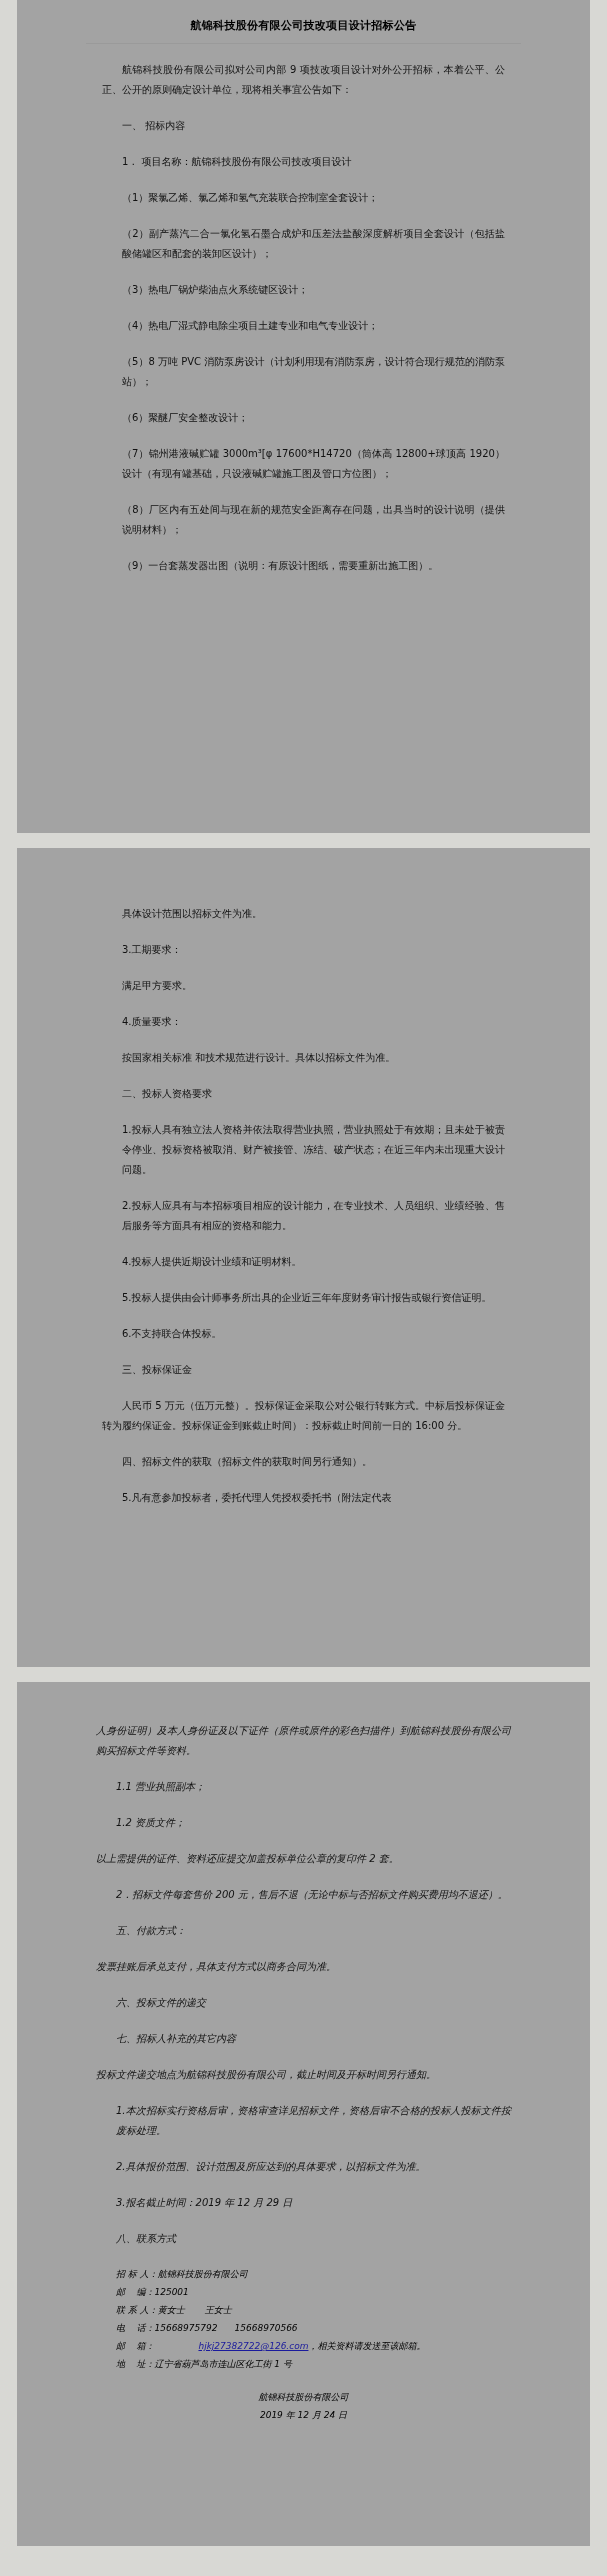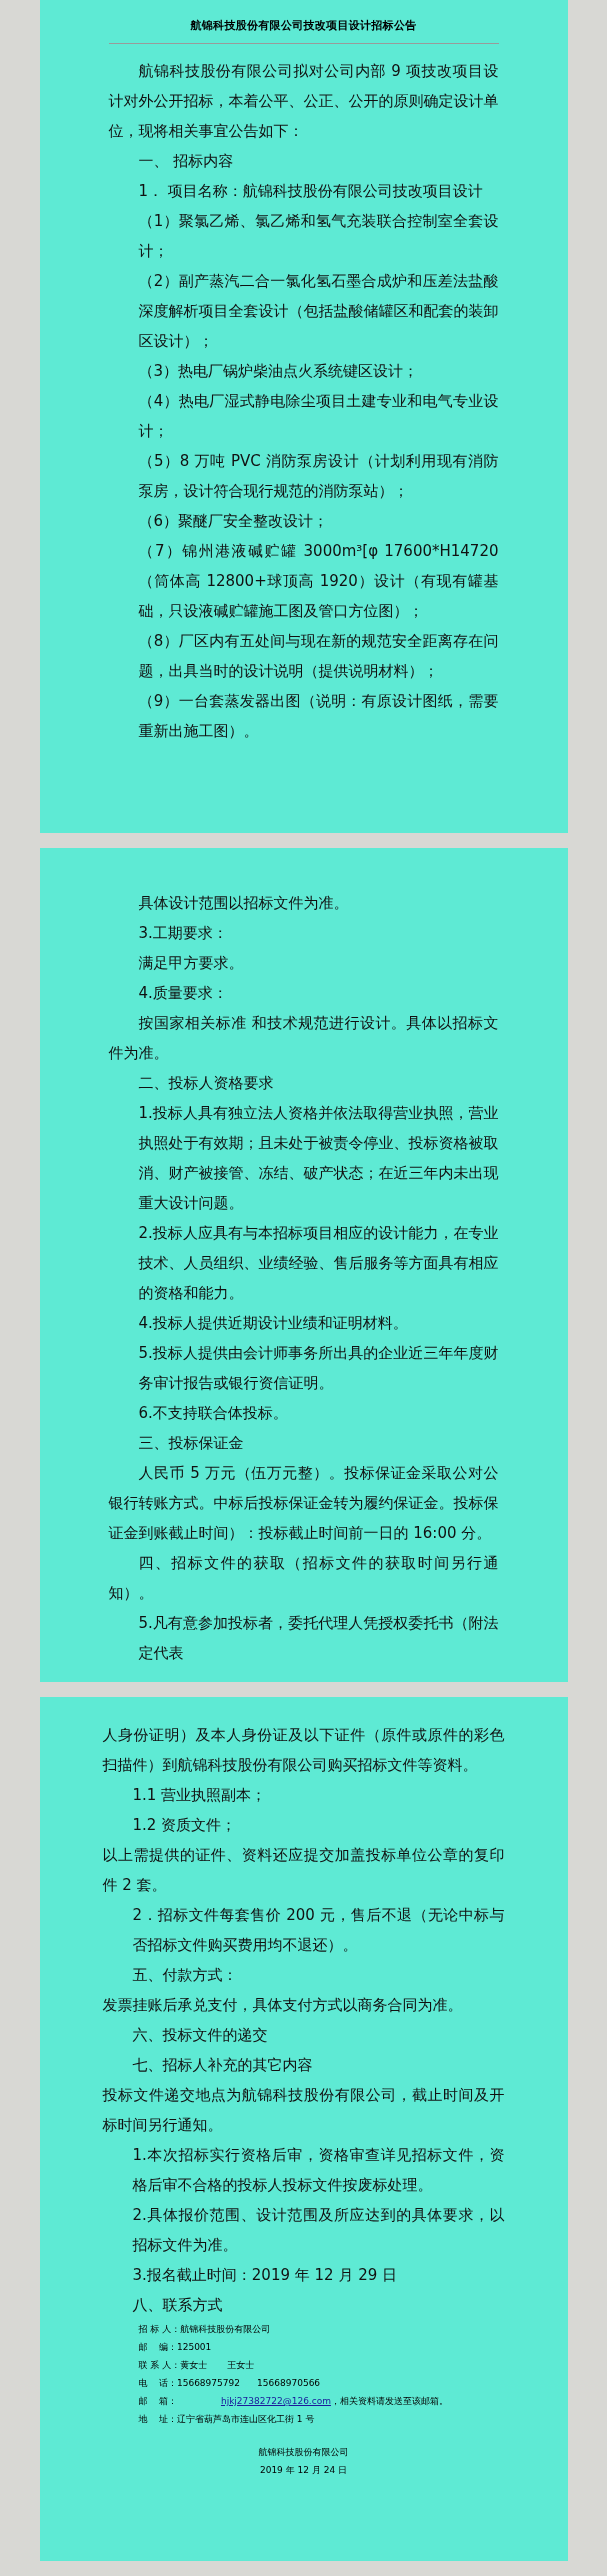--- a/index.html
+++ b/index.html
@@ -5,23 +5,23 @@
   html, body {
     margin: 0;
     padding: 0;
     background: #d8d8d4;
   }
   body {
     width: 607px;
     font-family: "DejaVu Sans", "Liberation Sans", sans-serif;
   }
   .page {
-    background: #5eead4;
+    background: #a3a3a3;
     margin: 0 auto;
-    width: 528px;
+    width: 573px;
     box-sizing: border-box;
     position: relative;
   }
   .page-inner {
     padding: 0 69px;
     box-sizing: border-box;
   }
   .page-gap {
     height: 15px;
     background: #d8d8d4;
@@ -34,24 +34,24 @@
     letter-spacing: 0.3px;
     color: #000;
     line-height: 1.6;
   }
   .title-rule {
     border: 0;
     border-top: 0.6px solid #9a9a9a;
     margin: 8px 0 12.6px 0;
   }
   p.body {
-    font-size: 15px;
+    font-size: 10px;
     line-height: 2.0;
     color: #111;
-    margin: 0;
+    margin: 16px;
     text-align: justify;
   }
   .ind1 { text-indent: 2em; }
   .ind2 { padding-left: 2em; text-indent: 0; }
   .ind0 { text-indent: 0; }
   .sign {
     text-align: center;
     font-size: 9px;
     line-height: 2.0;
     margin: 0;
@@ -62,21 +62,21 @@
     line-height: 2.0;
     white-space: pre;
   }
   .mail-link {
     color: #1a1a9c;
     text-decoration: underline;
     margin-left: 44px;
   }
   .page1 { padding-top: 17px; padding-bottom: 23px; min-height: 833px; }
   .page2 { padding-top: 40px; padding-bottom: 14px; min-height: 819px; }
-  .page3 { padding-top: 23px; padding-bottom: 34px; min-height: 864px; }
+  .page3 { padding-top: 23px; padding-bottom: 34px; min-height: 864px; font-style: italic; }
   .p3 .page-inner { padding: 0 63px; }
 </style>
 </head>
 <body>
 
 <div class="page page1">
   <div class="page-inner">
     <div class="doc-title">航锦科技股份有限公司技改项目设计招标公告</div>
     <hr class="title-rule">
     <p class="body ind1">航锦科技股份有限公司拟对公司内部 9 项技改项目设计对外公开招标，本着公平、公正、公开的原则确定设计单位，现将相关事宜公告如下：</p>

